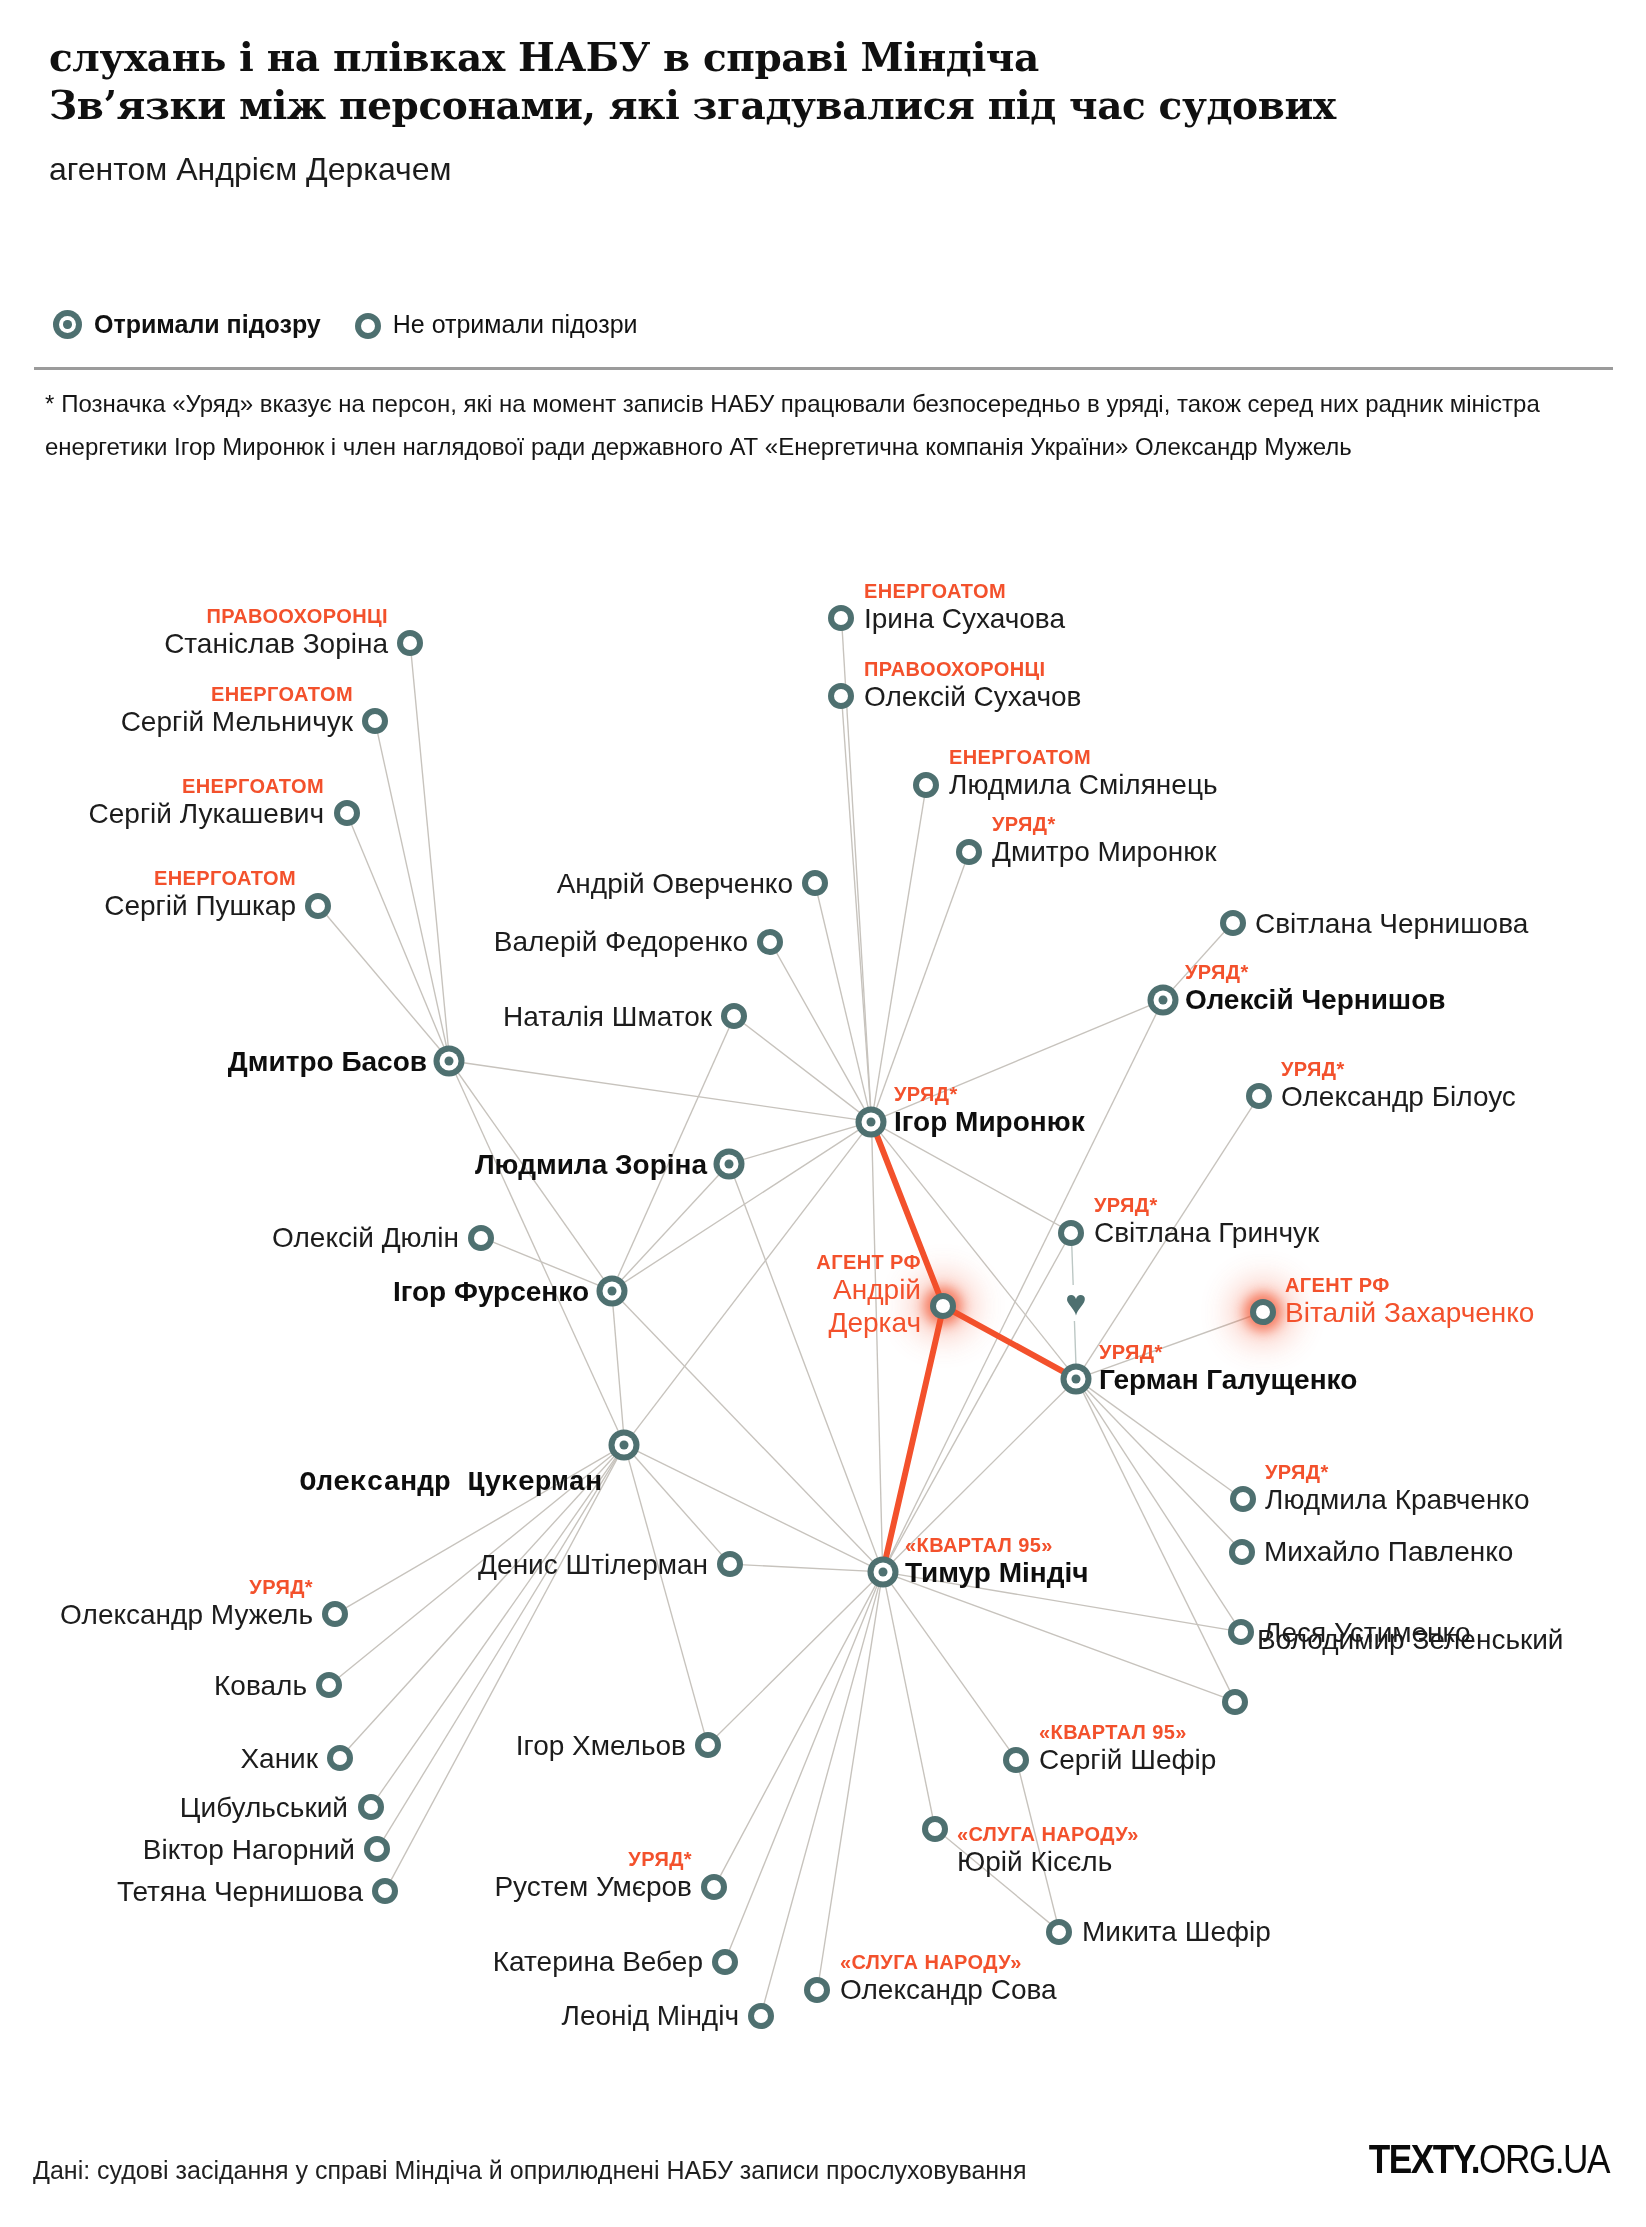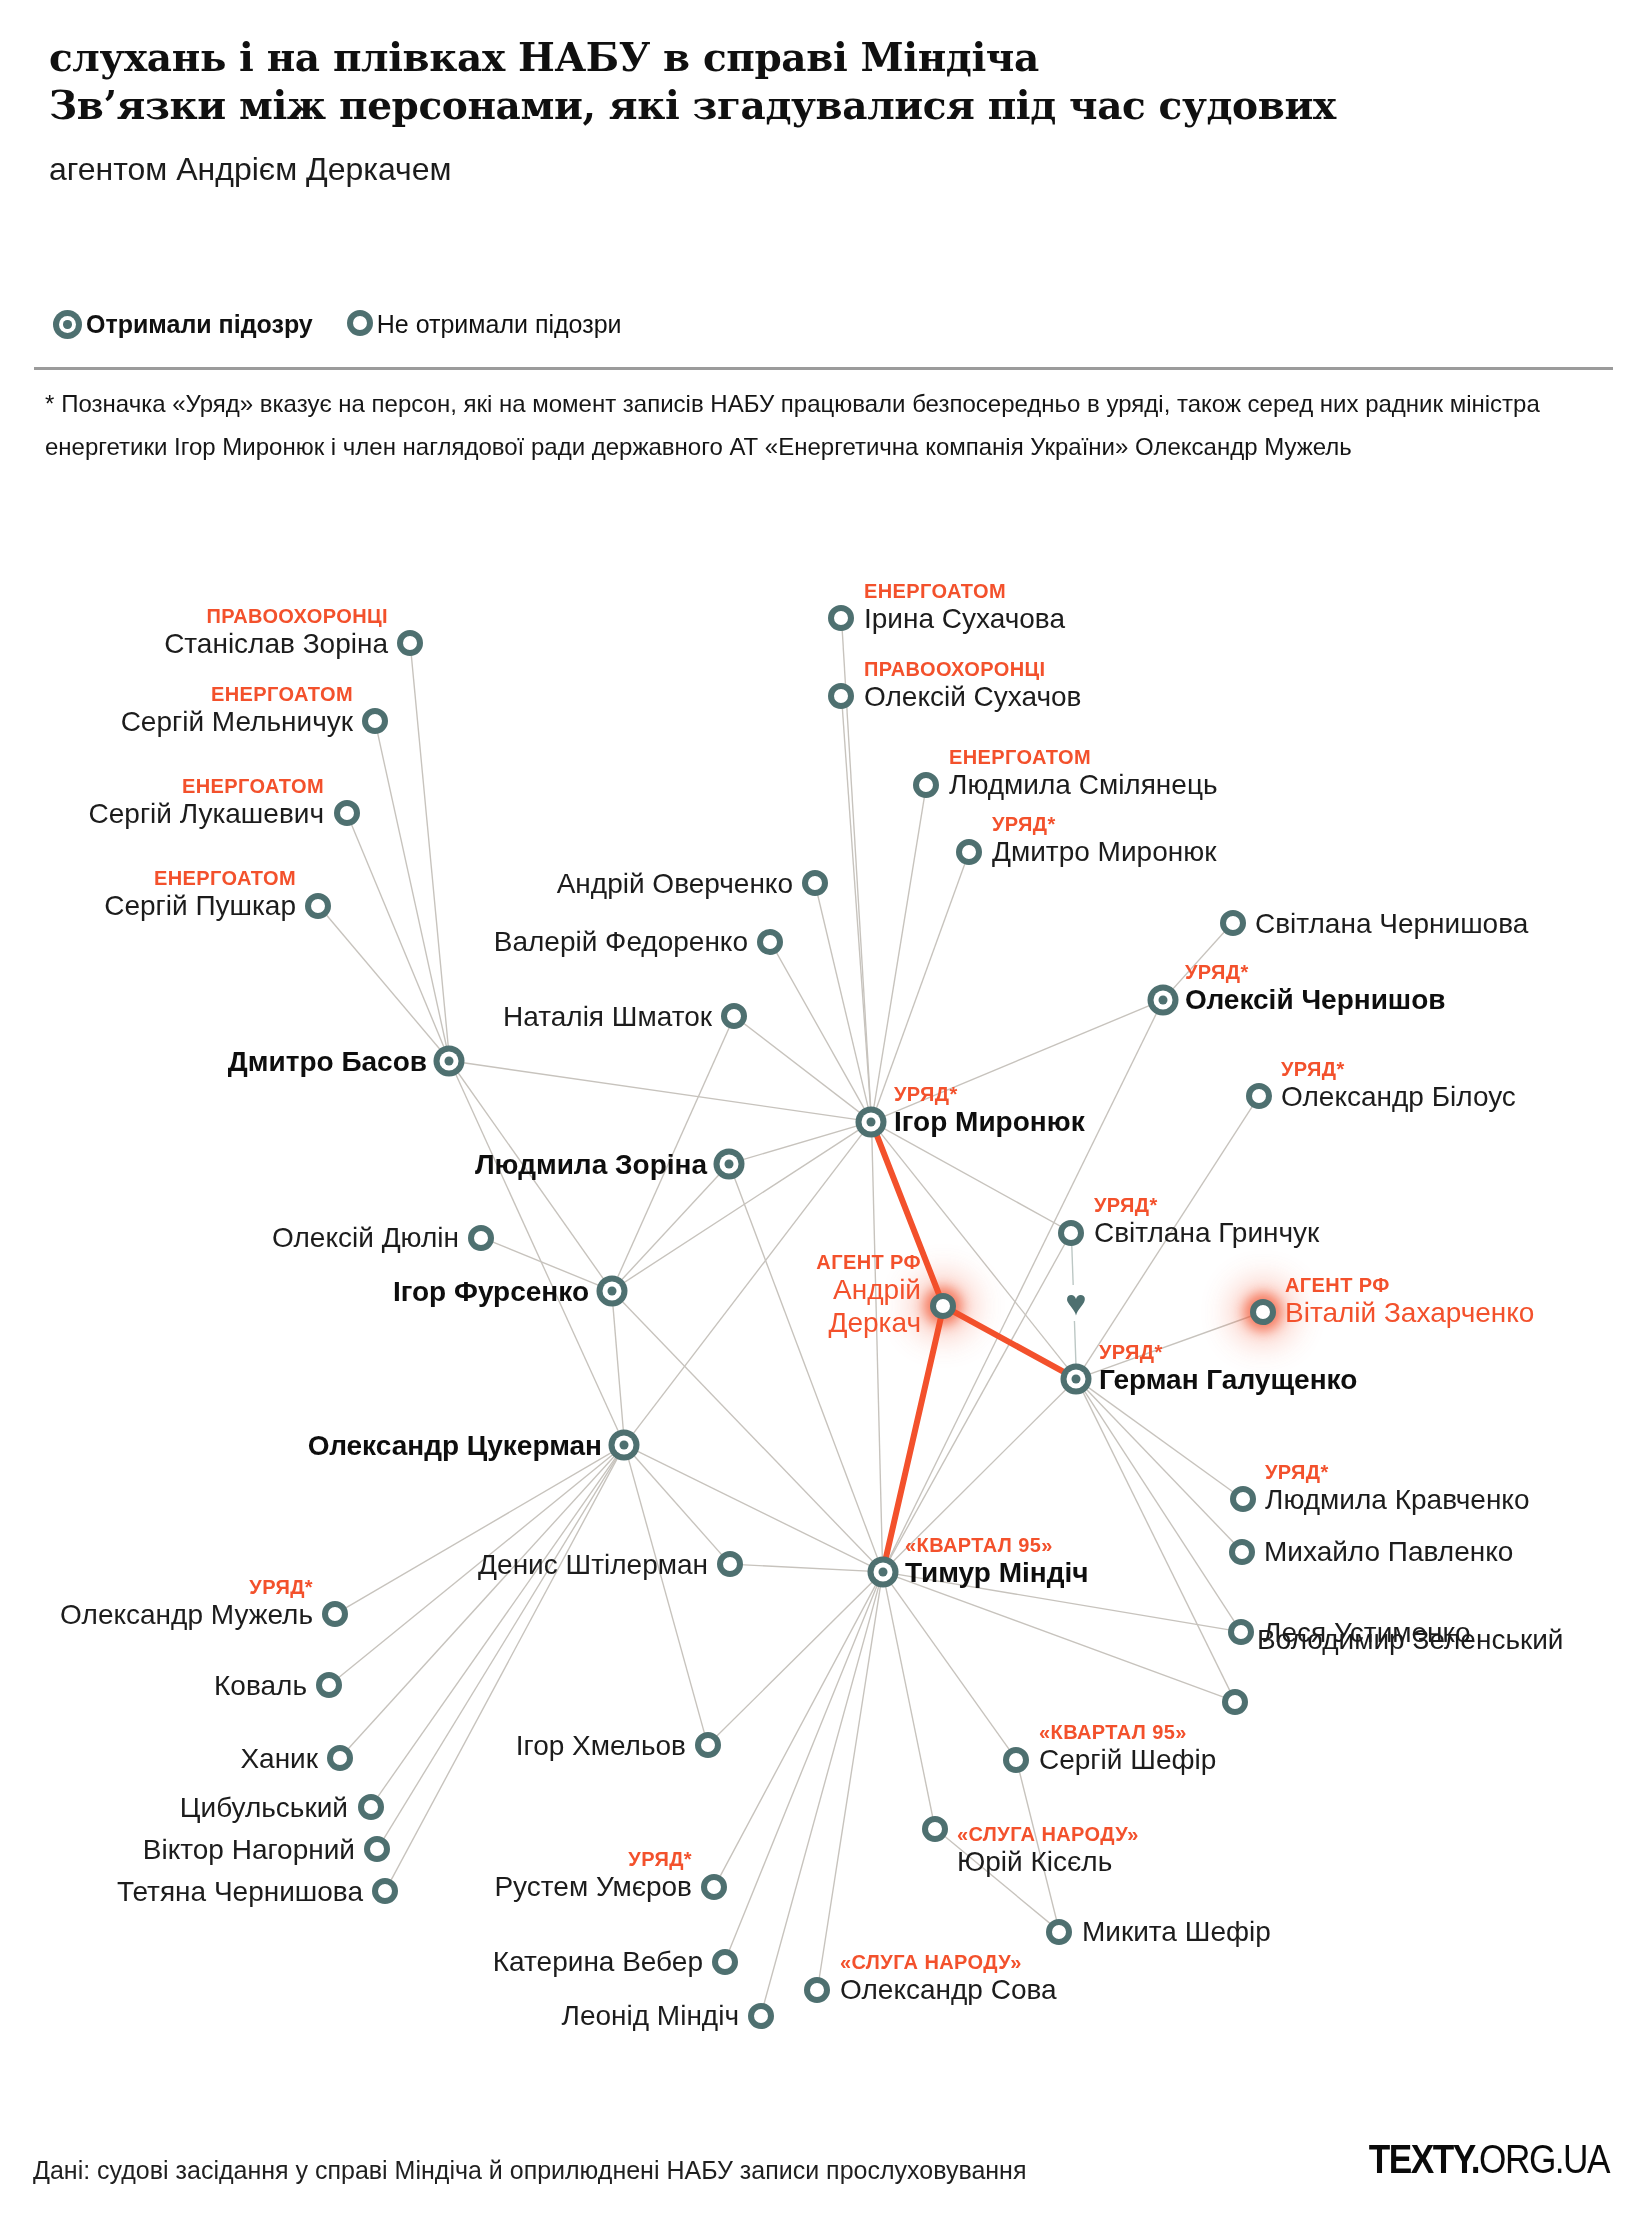--- a/index.html
+++ b/index.html
@@ -8,21 +8,21 @@
 
   
   .header{position:absolute;left:49px;top:33px;width:1338px;}
   .title{font-family:"DejaVu Serif","Liberation Serif",serif;font-weight:700;
          font-size:39px;line-height:1.24;color:#101010;letter-spacing:-0.4px;}
   .subtitle{margin-top:17px;font-size:32px;line-height:1.4;color:#1c1c1c;}
   .accent-text{color:#f3512c;}
 
   
   .legend{position:absolute;left:53px;top:310px;display:flex;align-items:center;gap:12px;}
-  .legend-item{display:flex;align-items:flex-start;gap:4px;margin-right:22px;}
+  .legend-item{display:flex;align-items:flex-end;gap:12px;margin-right:22px;}
   .legend-label{font-size:25px;color:#111;}
   .legend-item.first .legend-label{font-weight:700;}
   .mk{position:relative;border-radius:50%;box-sizing:border-box;display:inline-block;}
   .mk.open{width:26px;height:26px;border:6.9px solid #4e7070;background:#fff;}
   .mk.filled{width:29px;height:29px;background:#4e7070;}
   .mk.filled .in{position:absolute;inset:6px;border-radius:50%;background:#fff;}
   .mk.filled .core{position:absolute;inset:10.3px;border-radius:50%;background:#4e7070;}
 
   .divider{position:absolute;left:34px;right:34px;top:367px;height:2.6px;background:#9b9b9b;}
 
@@ -287,21 +287,21 @@
         <span class="core"></span>
       </div>
       <div class="glabel side-right bold" style="top: 1341px; left: 1099px;">
         <div class="gtag">УРЯД*</div>
         <div class="gname">Герман Галущенко</div>
       </div>
       <div class="gnode filled" style="left: 624px; top: 1445px;">
         <span class="in"></span>
         <span class="core"></span>
       </div>
-      <div class="glabel side-left bold" style="top: 1429px; right: 1045px;">
+      <div class="glabel side-left bold" style="top: 1466px; right: 1045px; font-family: Liberation Mono, monospace;">
         <div class="gname">Олександр Цукерман</div>
       </div>
       <div class="gnode open" style="left: 1243px; top: 1499px;"></div>
       <div class="glabel side-right" style="top: 1461px; left: 1265px;">
         <div class="gtag">УРЯД*</div>
         <div class="gname">Людмила Кравченко</div>
       </div>
       <div class="gnode open" style="left: 1242px; top: 1552px;"></div>
       <div class="glabel side-right" style="top: 1535px; left: 1264px;">
         <div class="gname">Михайло Павленко</div>

